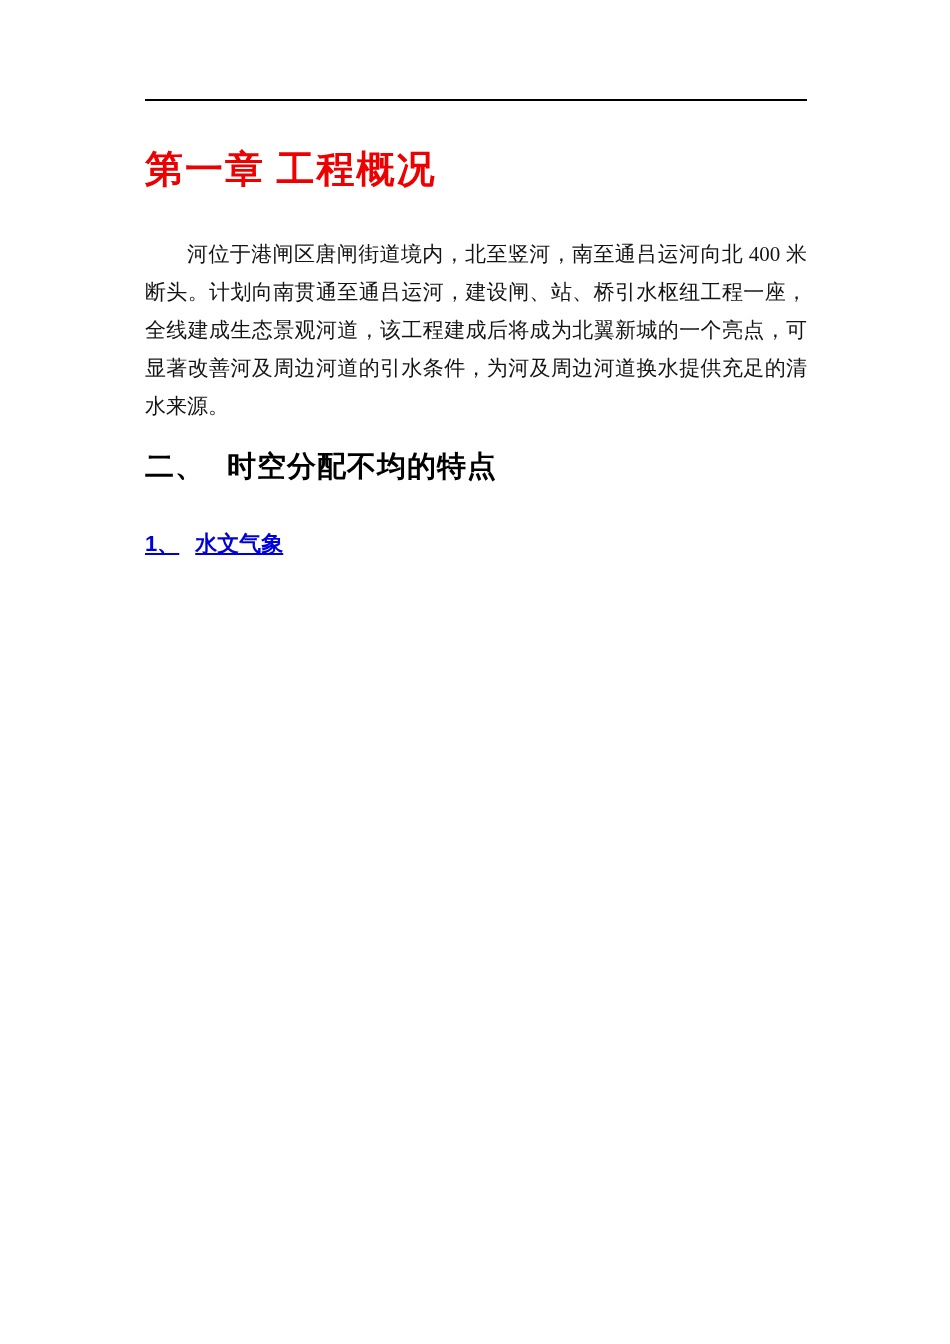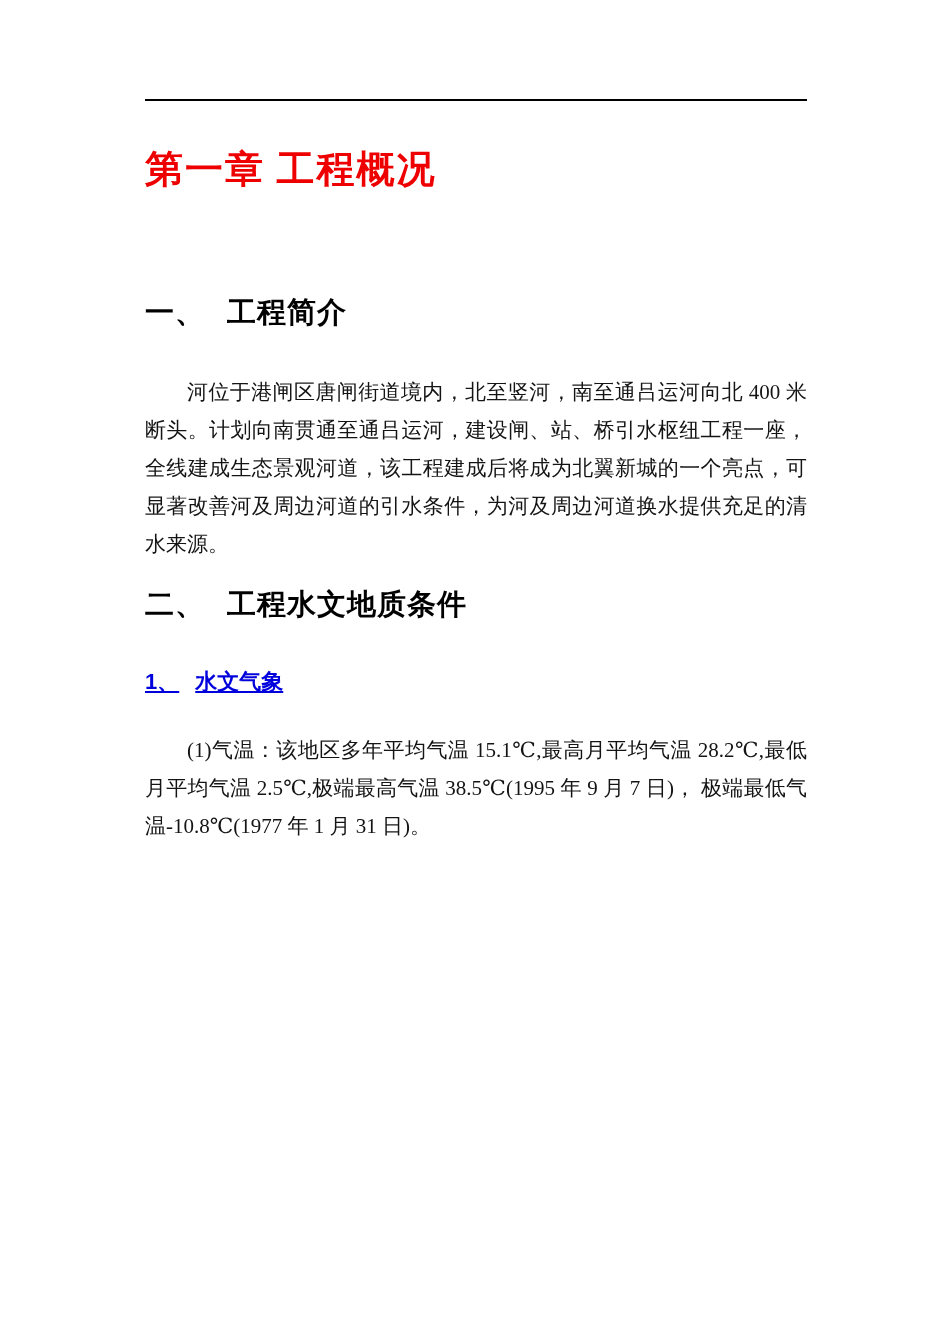--- a/index.html
+++ b/index.html
@@ -66,33 +66,29 @@
 </style>
 </head>
 <body>
 
 <div class="page">
 
   <div class="header-rule"></div>
 
   <div class="chapter-title">第一章 工程概况</div>
 
-  <div class="h2 h2-first">
-    <span class="num">一、</span><span>工程简介</span>
-  </div>
 
   <div class="intro-block">
     <p class="body">河位于港闸区唐闸街道境内，北至竖河，南至通吕运河向北 400 米断头。计划向南贯通至通吕运河，建设闸、站、桥引水枢纽工程一座，全线建成生态景观河道，该工程建成后将成为北翼新城的一个亮点，可显著改善河及周边河道的引水条件，为河及周边河道换水提供充足的清水来源。</p>
   </div>
 
   <div class="h2 h2-second">
-    <span class="num">二、</span><span>工程水文地质条件</span>
+    <span class="num">二、</span><span>时空分配不均的特点</span>
   </div>
 
   <div class="h3-blue">
     <span class="num">1、</span><span>水文气象</span>
   </div>
 
   <div class="hydro-block">
-    <p class="body">(1)气温：该地区多年平均气温 15.1℃,最高月平均气温 28.2℃,最低月平均气温 2.5℃,极端最高气温 38.5℃(1995 年 9 月 7 日)， 极端最低气温-10.8℃(1977 年 1 月 31 日)。</p>
   </div>
 
 </div>
 
 </body></html>

